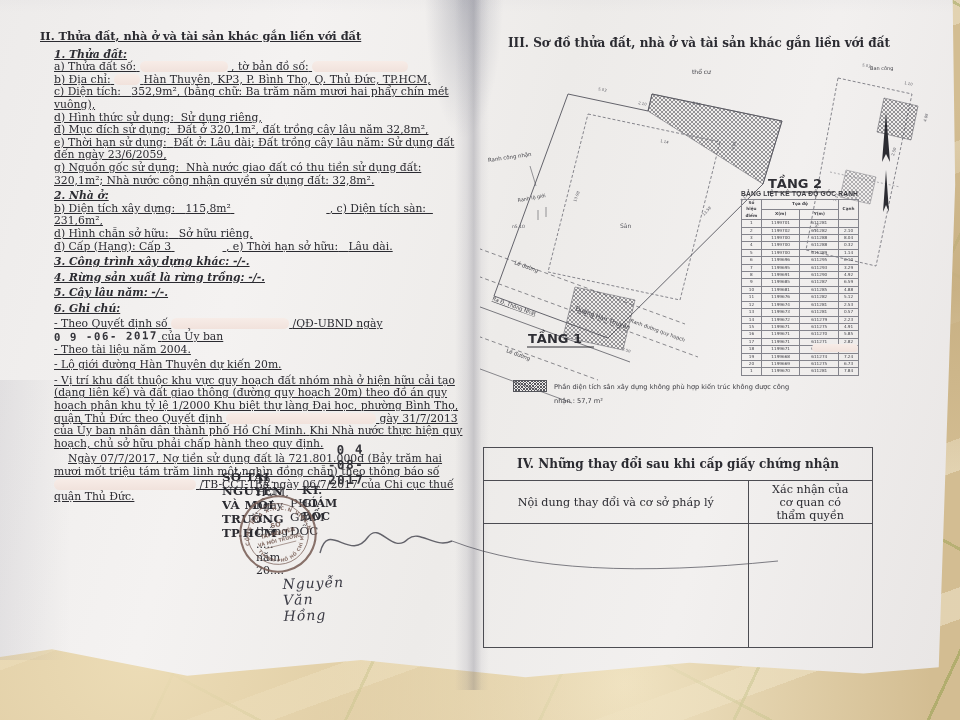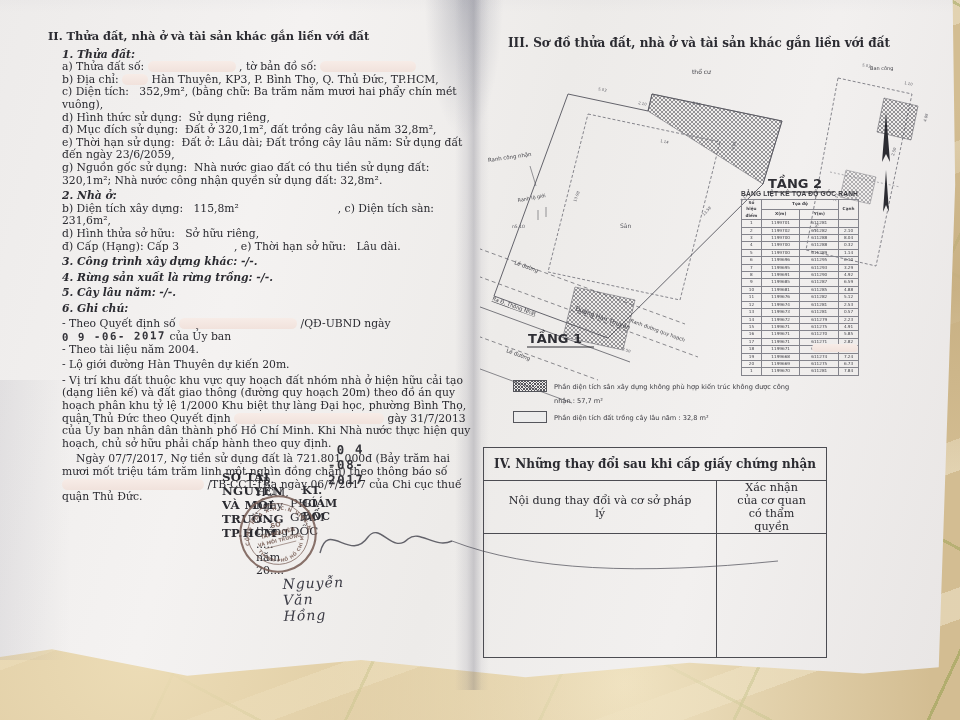--- a/index.html
+++ b/index.html
@@ -21,21 +21,21 @@
       linear-gradient(180deg, rgba(160,160,175,.16) 0%, rgba(160,160,175,0) 6%),
       linear-gradient(105deg,#edebea 0%,#f4f2f1 28%,#edebe9 52%,#f2f0ef 74%,#e8e5e4 100%);
     clip-path:polygon(0% 0%,99.2% 0%,99.5% 30%,97.8% 97.5%,90% 98.4%,72% 96.9%,55% 98.9%,38% 96.5%,20% 98.7%,6% 95%,0% 96.2%);
   }
   .fold{position:absolute;left:455px;top:-30px;width:34px;height:720px;
     background:linear-gradient(90deg, rgba(110,110,128,0) 0%, rgba(110,110,128,.14) 35%, rgba(86,86,104,.26) 55%, rgba(110,110,128,.07) 78%, rgba(110,110,128,0) 100%);}
   .fold-top{position:absolute;left:424px;top:-10px;width:80px;height:150px;
     background:radial-gradient(ellipse at 50% 0%, rgba(86,90,110,.30) 0%, rgba(86,90,110,0) 70%);}
   .shade-left{position:absolute;left:0;top:380px;width:70px;height:280px;
     background:linear-gradient(90deg, rgba(120,120,138,.12), rgba(120,120,138,0));}
-  .leftcol{position:absolute;left:48px;top:30px;width:424px;font-size:10.8px;line-height:12.6px;color:#2b2b31;}
+  .leftcol{position:absolute;left:40px;top:30px;width:424px;font-size:10.8px;line-height:12.6px;color:#2b2b31;text-decoration:underline;}
   .leftcol p{margin:0;padding-left:14px;}
   .h2title{font-weight:bold;font-size:11.4px;padding-left:0 !important;margin-bottom:6px !important;}
   .numhead{font-weight:bold;font-style:italic;margin-top:3px !important;}
   .gap{margin-top:3px !important;}
   .redact{display:inline-block;vertical-align:-2px;height:11px;border-radius:7px;
     background:linear-gradient(180deg,#f7ece7,#f1e2dc);}
   .dstamp{font-family:"DejaVu Sans Mono",monospace;font-weight:bold;letter-spacing:1.5px;color:#34343a;display:inline-block;transform:rotate(-1deg);}
   .rightcol-title{position:absolute;left:508px;top:36px;width:430px;font-weight:bold;font-size:12px;color:#2b2b31;}
   .plan-svg{position:absolute;left:480px;top:50px;width:480px;height:400px;}
   .coord-wrap{position:absolute;left:741px;top:190px;width:122px;color:#3a3a40;}
@@ -45,21 +45,21 @@
   table.coord td{border-top:none;border-bottom:none;}
   table.coord tr.last td{border-bottom:0.5px solid #84848c;}
   .legend{position:absolute;left:513px;top:380px;width:300px;font-family:"DejaVu Sans",sans-serif;font-size:6.6px;color:#3c3c42;}
   .legend-row{display:flex;align-items:flex-start;margin-bottom:3px;}
   .sw{width:32px;height:10px;border:0.8px solid #55565c;margin-right:7px;flex:none;}
   .sw-hatch{background:
     repeating-linear-gradient(45deg,transparent 0 1.5px,#55565c 1.5px 2.2px),
     repeating-linear-gradient(-45deg,transparent 0 1.5px,#55565c 1.5px 2.2px);}
   .sw-plain{background:#ececec;}
   .legend-text{width:250px;line-height:14px;}
-  .sec4{position:absolute;left:483px;top:447px;width:344px;}
+  .sec4{position:absolute;left:483px;top:447px;width:390px;}
   table.s4{border-collapse:collapse;width:100%;color:#2b2b31;}
   table.s4 th,table.s4 td{border:1.1px solid #4c4c52;}
   .s4-title{font-size:12px;font-weight:bold;text-align:center;height:30px;}
   .s4-h{font-size:11.2px;text-align:center;height:42px;font-weight:normal;padding:0 20px;}
   .s4-body{height:124px;}
   .sigblock{position:absolute;left:0;top:0;color:#2b2b31;}
   .sig-datestamp{position:absolute;left:328px;top:442px;font-size:12.5px;text-align:right;}
   .sig-place{position:absolute;left:256px;top:473px;font-size:11px;}
   .sig-org{position:absolute;left:222px;top:470px;font-size:11.8px;font-weight:bold;letter-spacing:.3px;}
   .sig-kt{position:absolute;left:302px;top:484px;font-size:11px;font-weight:bold;}
@@ -97,21 +97,21 @@
   <p><span>e) Thời hạn sử dụng:</span>&nbsp;&nbsp;<span>Đất ở: Lâu dài; Đất trồng cây lâu năm: Sử dụng đất đến ngày 23/6/2059,</span></p>
   <p><span>g) Nguồn gốc sử dụng:</span>&nbsp;&nbsp;<span>Nhà nước giao đất có thu tiền sử dụng đất: 320,1m²; Nhà nước công nhận quyền sử dụng đất: 32,8m².</span></p>
   <p class="numhead">2. Nhà ở:</p>
   <p>
     <span>b) Diện tích xây dựng:</span>&nbsp;&nbsp;
     <span>115,8m²</span>
     <span style="display:inline-block;width:92px"></span>
     <span>, c) Diện tích sàn:</span>&nbsp;&nbsp;
     <span>231,6m²,</span>
   </p>
-  <p><span>d) Hình thửa sở hữu:</span>&nbsp;&nbsp;&nbsp;<span>Sở hữu riêng,</span></p>
+  <p><span>d) Hình chẵn sở hữu:</span>&nbsp;&nbsp;&nbsp;<span>Sở hữu riêng,</span></p>
   <p>
     <span>đ) Cấp (Hạng): Cấp 3</span>
     <span style="display:inline-block;width:48px"></span>
     <span>, e) Thời hạn sở hữu:</span>&nbsp;&nbsp;
     <span>Lâu dài.</span>
   </p>
   <p class="numhead">3. Công trình xây dựng khác: -/-.</p>
   <p class="numhead">4. Rừng sản xuất là rừng trồng: -/-.</p>
   <p class="numhead gap">5. Cây lâu năm: -/-.</p>
   <p class="numhead gap">6. Ghi chú:</p>
@@ -400,24 +400,20 @@
       </tr>
       </tbody>
   </table>
 </div>
 <div class="tbl-blob"></div>
 
 <div class="legend">
   <div class="legend-row">
     <div class="sw sw-hatch"></div>
     <div class="legend-text">Phần diện tích sân xây dựng không phù hợp kiến trúc không được công nhận : 57,7 m²</div>
-  </div>
-  <div class="legend-row">
-    <div class="sw sw-plain"></div>
-    <div class="legend-text">Phần diện tích đất trồng cây lâu năm : 32,8 m²</div>
   </div>
 </div>
 
 <div class="sec4">
   <table class="s4">
     <tbody>
         <tr>
           <td colspan="2" class="s4-title">IV. Những thay đổi sau khi cấp giấy chứng nhận</td>
         </tr>
     <tr>

